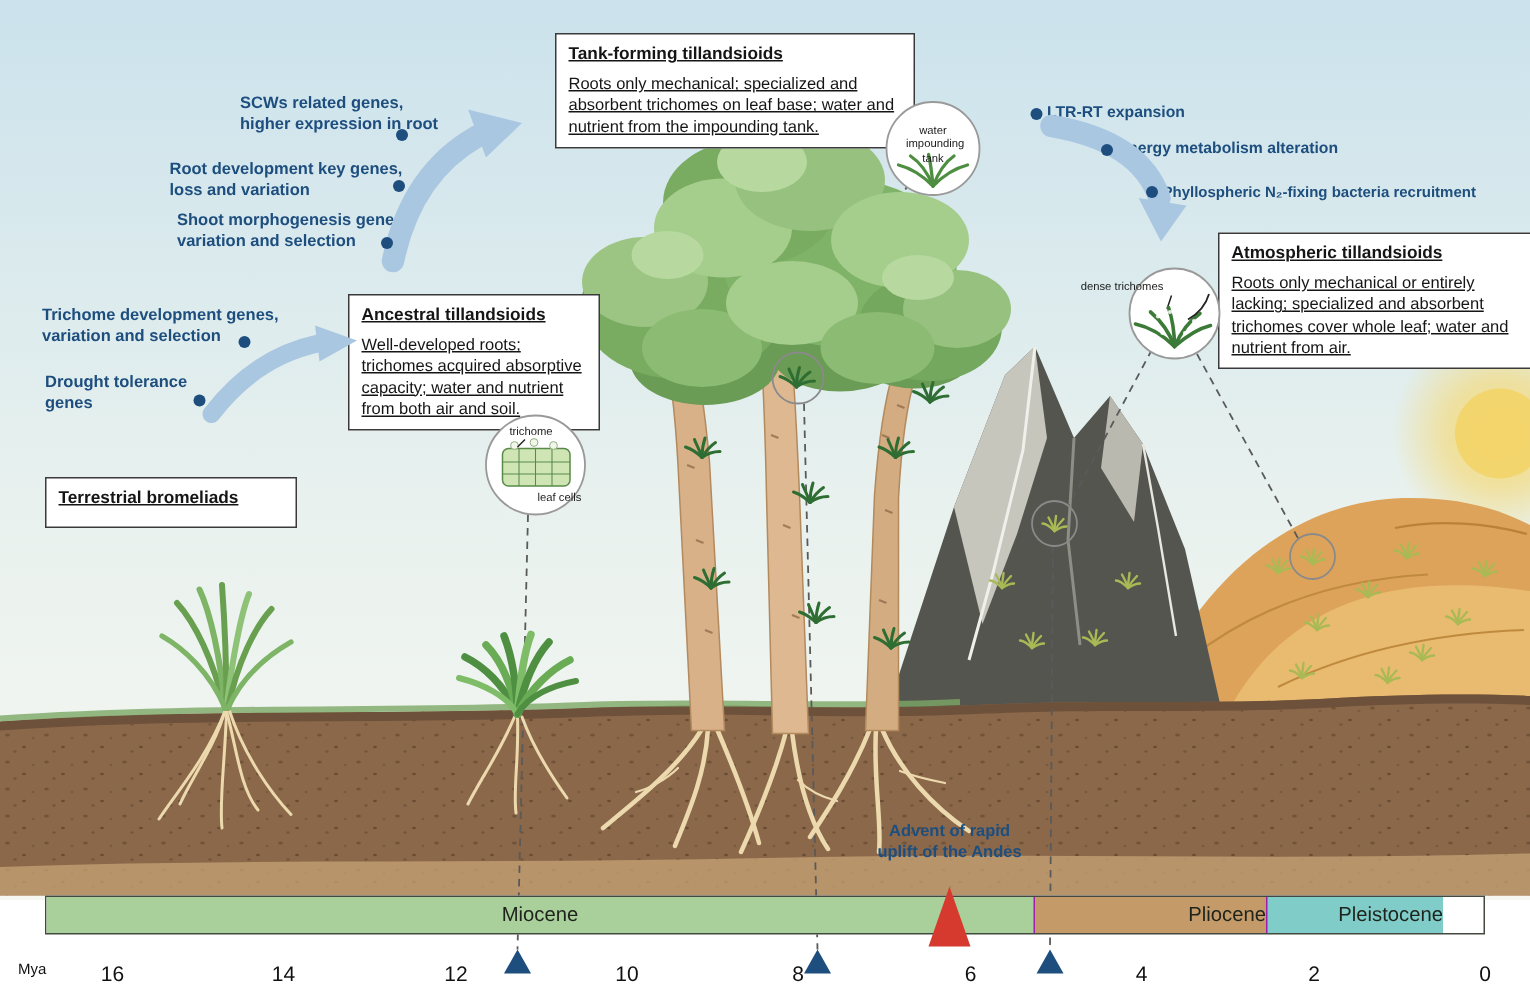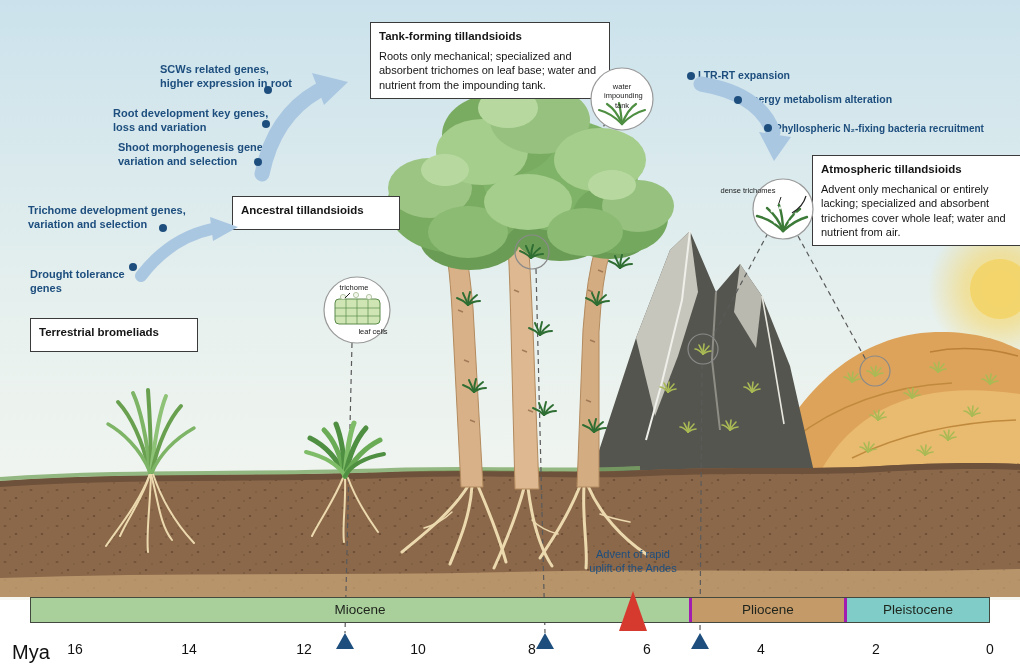--- a/index.html
+++ b/index.html
@@ -7,55 +7,55 @@
     position:relative; width:1020px; height:672px; overflow:hidden;
     font-family:"Liberation Sans", sans-serif; background:#fff;
   }
   .layer { position:absolute; left:0; top:0; }
   #scene  { z-index:1; }
   #overlay{ z-index:3; pointer-events:none; }
 
   .box {
     position:absolute; z-index:2; background:#ffffff;
     border:1px solid var(--box-border,#3a3a3a);
-    padding:6px 8px; color:#151515; line-height:1.3;
+    padding:6px 8px; color:#151515; line-height:1.3;text-decoration:underline;
   }
   .box-title { font-weight:bold; font-size:11.5px; margin-bottom:5px; }
   .box-body  { font-size:11px; }
 
   .gene-note {
     position:absolute; z-index:2; color:var(--navy,#1d4e7e);
     font-weight:bold; font-size:11px; line-height:1.3; white-space:pre-line;
   }
   .note-right { font-size:10.5px; white-space:nowrap; }
 
   .andes {
     position:absolute; z-index:2; color:var(--navy,#17375e);
-    font-weight:normal; font-size:11px; line-height:1.25;
+    font-weight:bold; font-size:11px; line-height:1.25;
     text-align:center; white-space:pre-line;
   }
 
   .timeline {
     position:absolute; z-index:2; left:30px; top:597px; width:960px; height:26px;
     display:flex; border:1px solid #44493f; box-sizing:border-box; background:#fff;
   }
   .epoch { box-sizing:border-box; height:100%; text-align:center; }
-  .epoch + .epoch { border-left:3px solid #a21caf; }
+  .epoch + .epoch { border-left:1px solid #a21caf;text-align:right; }
   .epoch span { font-size:13.5px; color:#1e241c; line-height:24px; }
   .epoch-miocene     { width:658px; background:var(--miocene-green,#a9cf9b); }
   .epoch-pliocene    { width:155px; background:var(--pliocene-tan,#c59a69); }
-  .epoch-pleistocene { width:145px; background:var(--pleistocene-teal,#7fccc8); }
+  .epoch-pleistocene { width:118px; background:var(--pleistocene-teal,#7fccc8); }
 
   .tick {
     position:absolute; z-index:2; top:641px; transform:translateX(-50%);
     font-size:14px; color:#111;
   }
   .mya {
     position:absolute; z-index:2; left:12px; top:641px;
-    font-size:20px; color:#111;
+    font-size:10px; color:#111;
   }
 
   .inset-label {
     position:absolute; z-index:4; transform:translateX(-50%);
     text-align:center; font-size:7.5px; line-height:1.25; color:#1a1a1a;
     white-space:pre-line;
   }
 
   .arrow-stroke { stroke:var(--arrow-blue,#aac7e2); fill:none; stroke-linecap:round; }
   .arrow-head   { fill:var(--arrow-blue,#aac7e2); }
@@ -267,41 +267,42 @@
       <circle cx="875" cy="371" r="15"></circle>
     </g>
   </svg>
 
   <div class="box" style="left:30px; top:318px; width:150px;">
     <div class="box-title">Terrestrial bromeliads</div>
   </div>
 
   <div class="box" style="left:232px; top:196px; width:150px;">
     <div class="box-title">Ancestral tillandsioids</div>
+    <div class="box-body">Well-developed roots; trichomes acquired absorptive capacity; water and nutrient from both air and soil.</div>
   </div>
 
   <div class="box" style="left:370px; top:22px; width:222px;">
     <div class="box-title">Tank-forming tillandsioids</div>
     <div class="box-body">Roots only mechanical; specialized and absorbent trichomes on leaf base; water and nutrient from the impounding tank.</div>
   </div>
 
   <div class="box" style="left:812px; top:155px; width:200px;">
     <div class="box-title">Atmospheric tillandsioids</div>
-    <div class="box-body">Advent only mechanical or entirely lacking; specialized and absorbent trichomes cover whole leaf; water and nutrient from air.</div>
+    <div class="box-body">Roots only mechanical or entirely lacking; specialized and absorbent trichomes cover whole leaf; water and nutrient from air.</div>
   </div>
 
   <div class="gene-note" style="left:113px; top:106px;">Root development key genes,
 loss and variation</div>
   <div class="gene-note" style="left:160px; top:62px;">SCWs related genes,
 higher expression in root</div>
   <div class="gene-note" style="left:95px;  top:140px;margin-left:23px;">Shoot morphogenesis genes,
 variation and selection</div>
   <div class="gene-note" style="left:28px;  top:203px;">Trichome development genes,
 variation and selection</div>
-  <div class="gene-note" style="left:30px;  top:267px;">Drought tolerance
+  <div class="gene-note" style="left:30px;  top:248px;">Drought tolerance
 genes</div>
 
   <div class="gene-note note-right" style="left:698px; top:69px;text-align:center;">LTR-RT expansion</div>
   <div class="gene-note note-right" style="left:745px; top:93px;">Energy metabolism alteration</div>
   <div class="gene-note note-right" style="left:775px; top:122px; font-size:10px;">Phyllospheric N₂-fixing bacteria recruitment</div>
 
   <div class="andes" style="left:563px; top:548px; width:140px;">Advent of rapid
 uplift of the Andes</div>
 
   <div class="inset-label" style="left:622px; top:82px;  width:36px;">water

